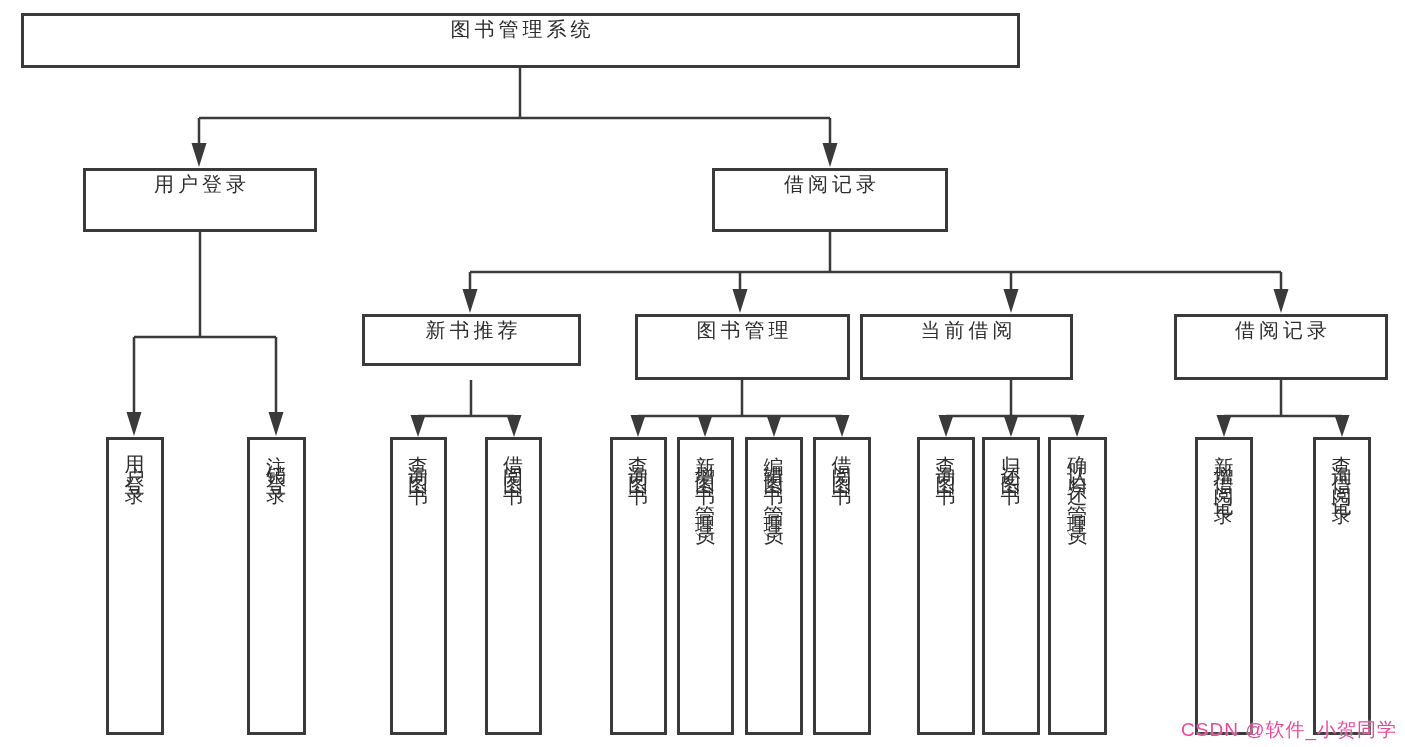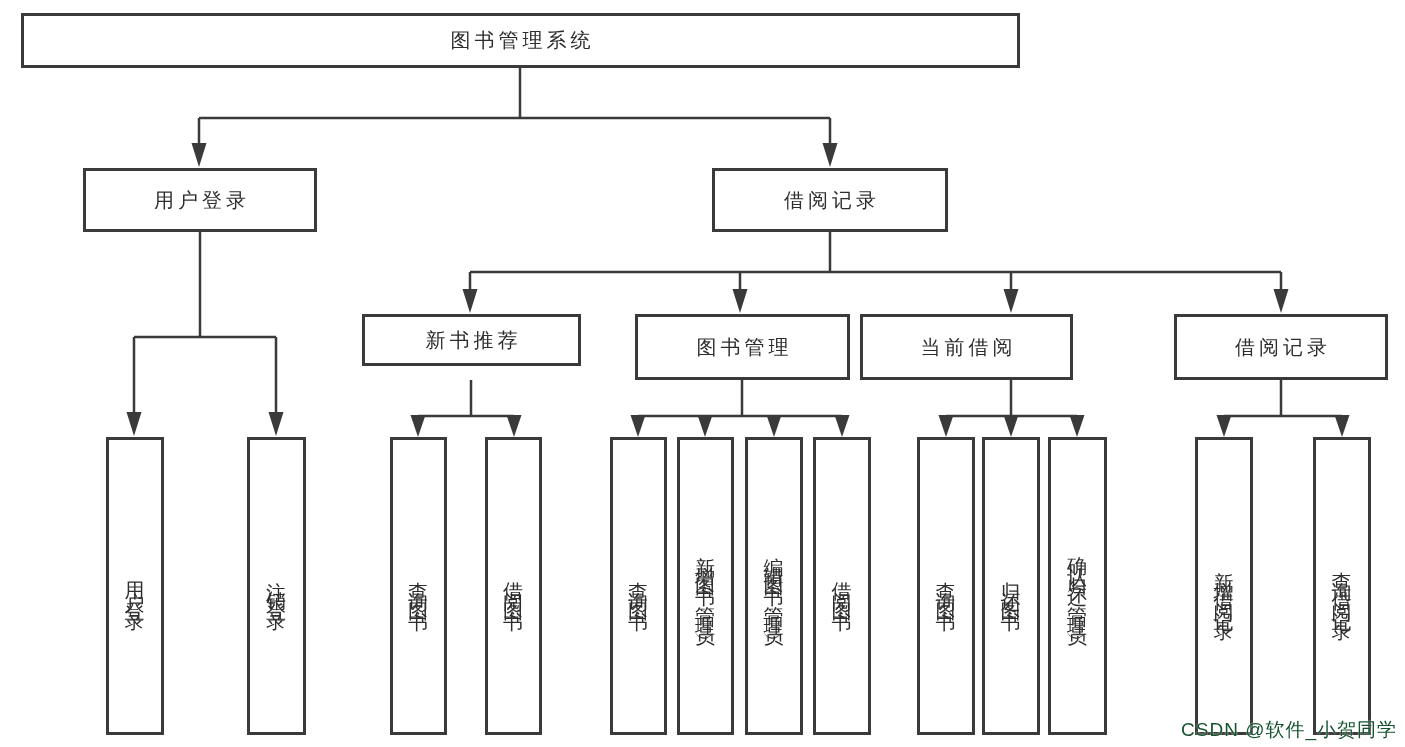--- a/index.html
+++ b/index.html
@@ -9,37 +9,37 @@
     background:#ffffff;
     font-family:"Liberation Sans","DejaVu Sans",sans-serif;
     overflow:hidden;
   }
   svg.wires{position:absolute;left:0;top:0;width:1405px;height:747px;}
   .box{
     position:absolute;
     background:#ffffff;
     border:3px solid #3a3a3a;
     box-sizing:border-box;
-    display:flex;align-items:center;justify-content:center;
+    display:flex;align-items:flex-start;justify-content:center;
     color:#2d2d2d;
   }
   .box.h{font-size:20px;letter-spacing:4px;text-indent:4px;white-space:nowrap;}
   .box.v span{
     writing-mode:vertical-rl;
     text-orientation:mixed;
     font-size:20px;
     letter-spacing:10px;
     line-height:1;
     white-space:nowrap;
   }
   .watermark{
     position:absolute;
     right:8px;bottom:4px;
     font-size:19px;
-    color:#14532d;
+    color:#ec4899;
     letter-spacing:1px;
     text-shadow:0 0 2px #ffffff;
     z-index:5;
     white-space:nowrap;
   }
 </style>
 </head>
 <body>
 
 <div class="stage">

